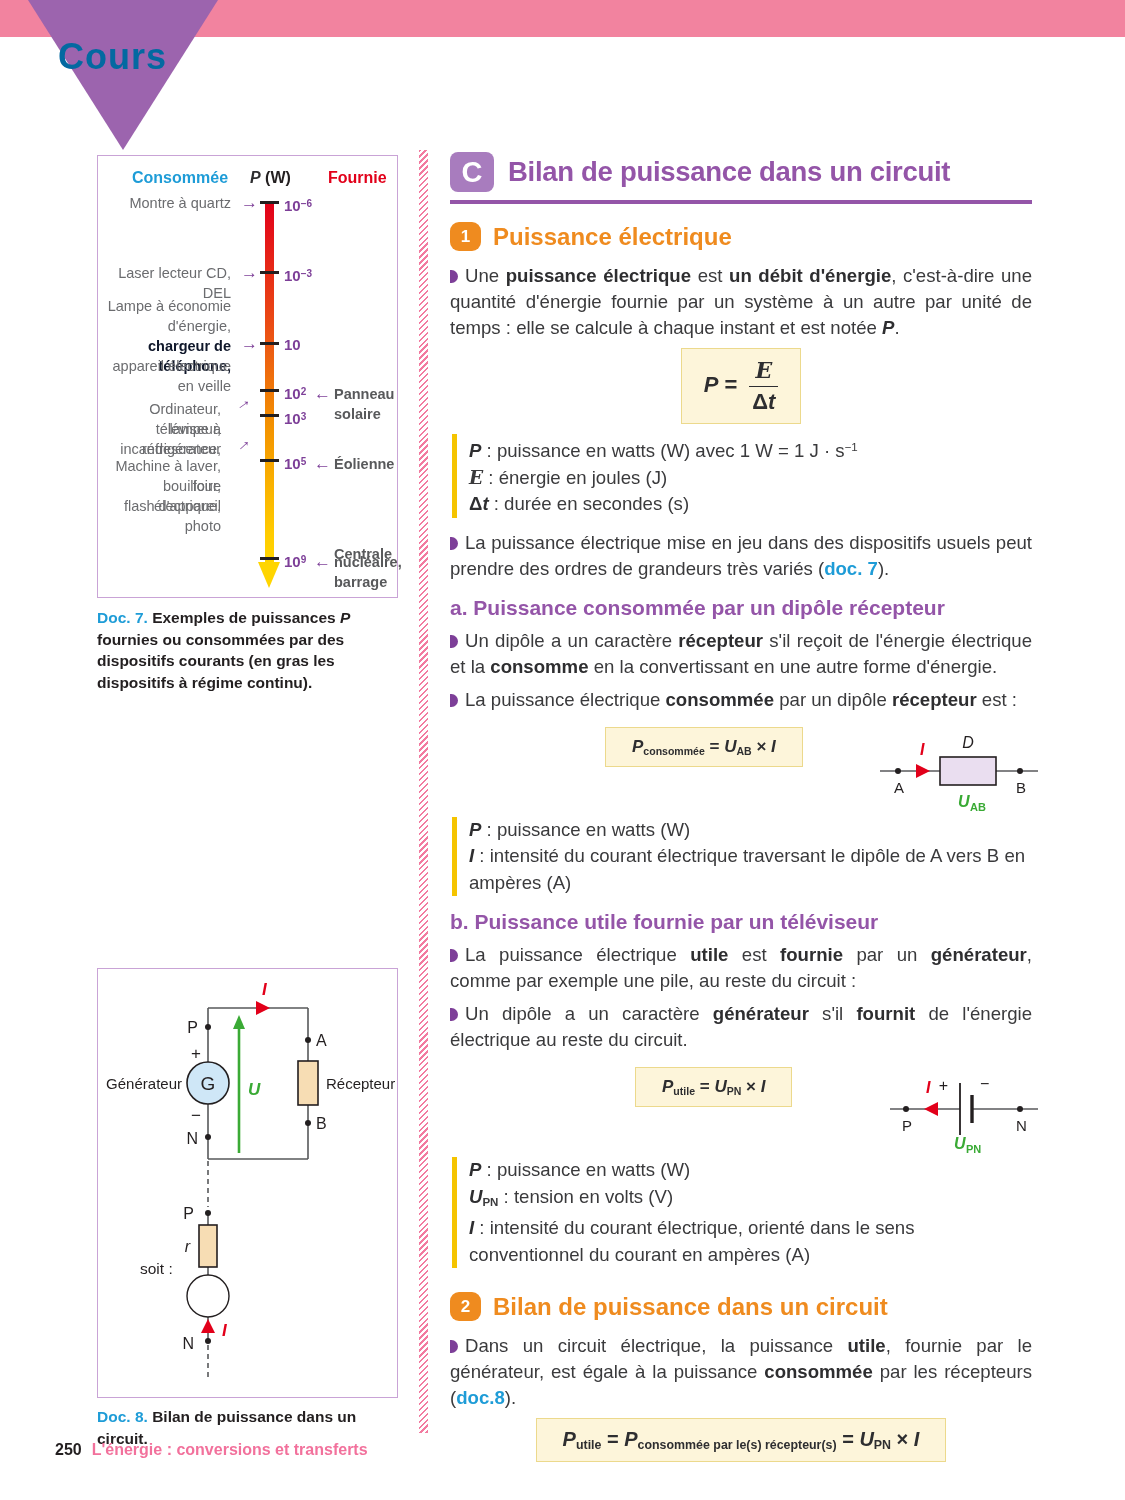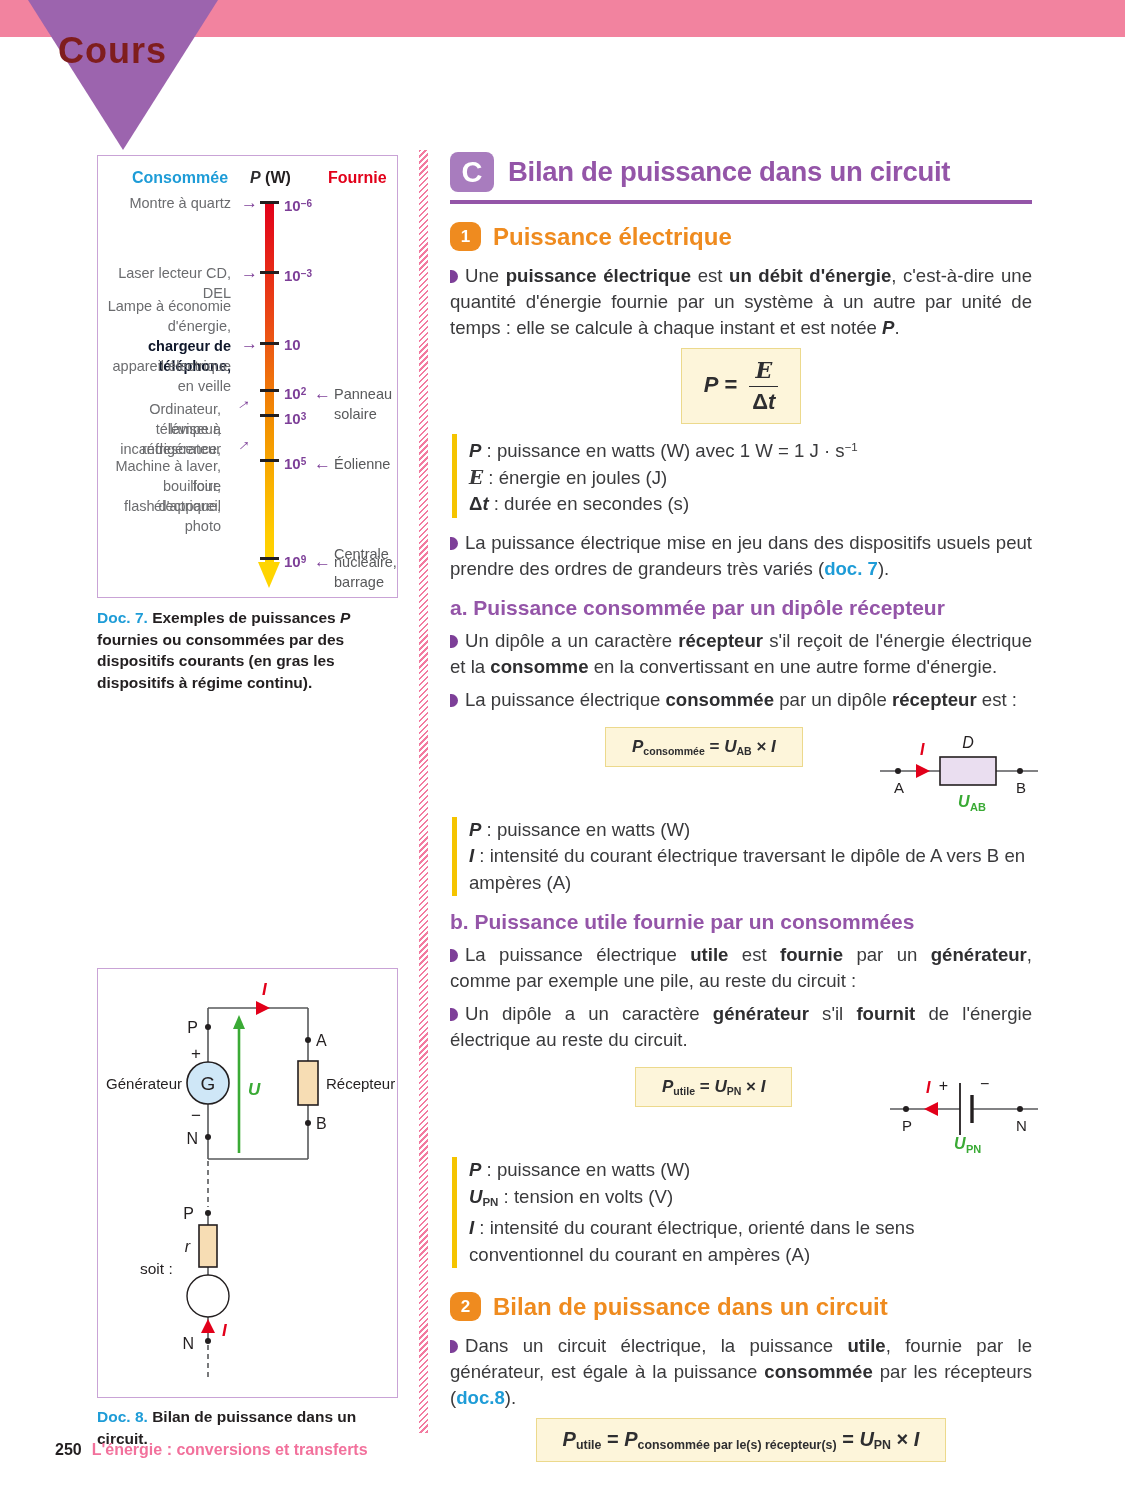--- a/index.html
+++ b/index.html
@@ -5,41 +5,41 @@
   html,body{margin:0;padding:0;}
   body{
     width:1125px;height:1500px;position:relative;background:#ffffff;
     font-family:"Liberation Sans",sans-serif;color:#3a3a3c;overflow:hidden;
   }
   
   .band{position:absolute;left:0;top:0;width:1125px;height:37px;background:#f2839f;}
   .tri{position:absolute;left:28px;top:0;width:0;height:0;
     border-left:95px solid transparent;border-right:95px solid transparent;
     border-top:150px solid #9c64ae;}
-  .cours{position:absolute;left:58px;top:30px;color:#7f1d1d;font-weight:700;font-size:36px;letter-spacing:1px;}
+  .cours{position:absolute;left:58px;top:36px;color:#0369a1;font-weight:700;font-size:36px;letter-spacing:1px;}
   
   .hatch{position:absolute;left:419px;top:150px;width:9px;height:1283px;
     background:repeating-linear-gradient(135deg,#f27ba0 0 1.6px,rgba(255,255,255,0) 1.6px 4.2px);}
   
   .docbox{position:absolute;left:97px;width:301px;border:1.6px solid #c9a3d6;background:#fff;box-sizing:border-box;}
   #doc7{top:155px;height:443px;}
   #doc8{top:968px;height:430px;}
   .d7{position:absolute;font-size:14.5px;line-height:20px;color:#6b6c6f;}
   .d7h-c{color:#1e9cd7;font-weight:700;font-size:16px;}
   .d7h-p{color:#231f20;font-weight:700;font-size:16px;}
   .d7h-f{color:#e2001a;font-weight:700;font-size:16px;}
   .gbar{position:absolute;left:167px;top:47px;width:9px;height:360px;
     background:linear-gradient(#e2001a,#ec5a13 40%,#f39200 62%,#ffcc00 92%,#ffd500);}
   .gtip{position:absolute;left:160px;top:406px;width:0;height:0;
     border-left:11.5px solid transparent;border-right:11.5px solid transparent;border-top:26px solid #ffd500;}
   .tick{position:absolute;left:162px;width:19px;height:3px;background:#231f20;}
   .pw{position:absolute;left:186px;color:#7d3f98;font-weight:700;font-size:15px;line-height:15px;}
   .pw .sp{font-size:10px;vertical-align:4px;}
   .lleft{position:absolute;text-align:right;right:166px;}
-  .lright{position:absolute;left:236px;color:#58595b;font-weight:400;line-height:20px;font-size:14.5px;}
+  .lright{position:absolute;left:236px;color:#58595b;font-weight:700;line-height:20px;font-size:14.5px;}
   .arr{position:absolute;color:#7d3f98;font-weight:700;font-size:17px;line-height:10px;}
   .d7 .b{color:#0f172a;font-weight:700;}
   
   .cap{position:absolute;left:97px;width:308px;font-size:15.5px;line-height:21.5px;color:#231f20;font-weight:700;}
   #cap7{top:607px;} #cap8{top:1406px;}
   .doc{color:#1e9cd7;font-weight:700;}
   .footer{position:absolute;left:55px;top:1441px;font-size:16px;font-weight:700;}
   .fnum{color:#231f20;margin-right:10px;}
   .ftitle{color:#f2719c;}
   
@@ -242,21 +242,21 @@
       <text x="80" y="74" font-size="16" font-style="italic" font-weight="bold" fill="#3aaa35">U</text>
       <text x="92" y="78" font-size="11" font-weight="bold" fill="#3aaa35">AB</text>
     </svg>
   </div>
 
   <div class="defs">
     <div><span class="bi">P</span><span> : puissance en watts (W)</span></div>
     <div style="max-width:560px;"><span class="bi">I</span><span> : intensité du courant électrique traversant le dipôle de A vers B en ampères (A)</span></div>
   </div>
 
-  <div class="subhead">b. Puissance utile fournie par un consommées</div>
+  <div class="subhead">b. Puissance utile fournie par un téléviseur</div>
   <p class="p"><span class="blt"></span><span><span>La puissance électrique </span><span class="b">utile</span><span> est </span><span class="b">fournie</span><span> par un </span><span class="b">générateur</span><span>, comme par exemple une pile, au reste du circuit :</span></span></p>
   <p class="p"><span class="blt"></span><span><span>Un dipôle a un caractère </span><span class="b">générateur</span><span> s'il </span><span class="b">fournit</span><span> de l'énergie électrique au reste du circuit.</span></span></p>
 
   <div class="frow">
     <div class="fbox" style="margin-left:185px;margin-right:auto;">
         <span class="bi">P</span>
         <span class="sb">utile</span>
         <span class="b"> = </span>
         <span class="bi">U</span>
         <span class="sb">PN</span>

